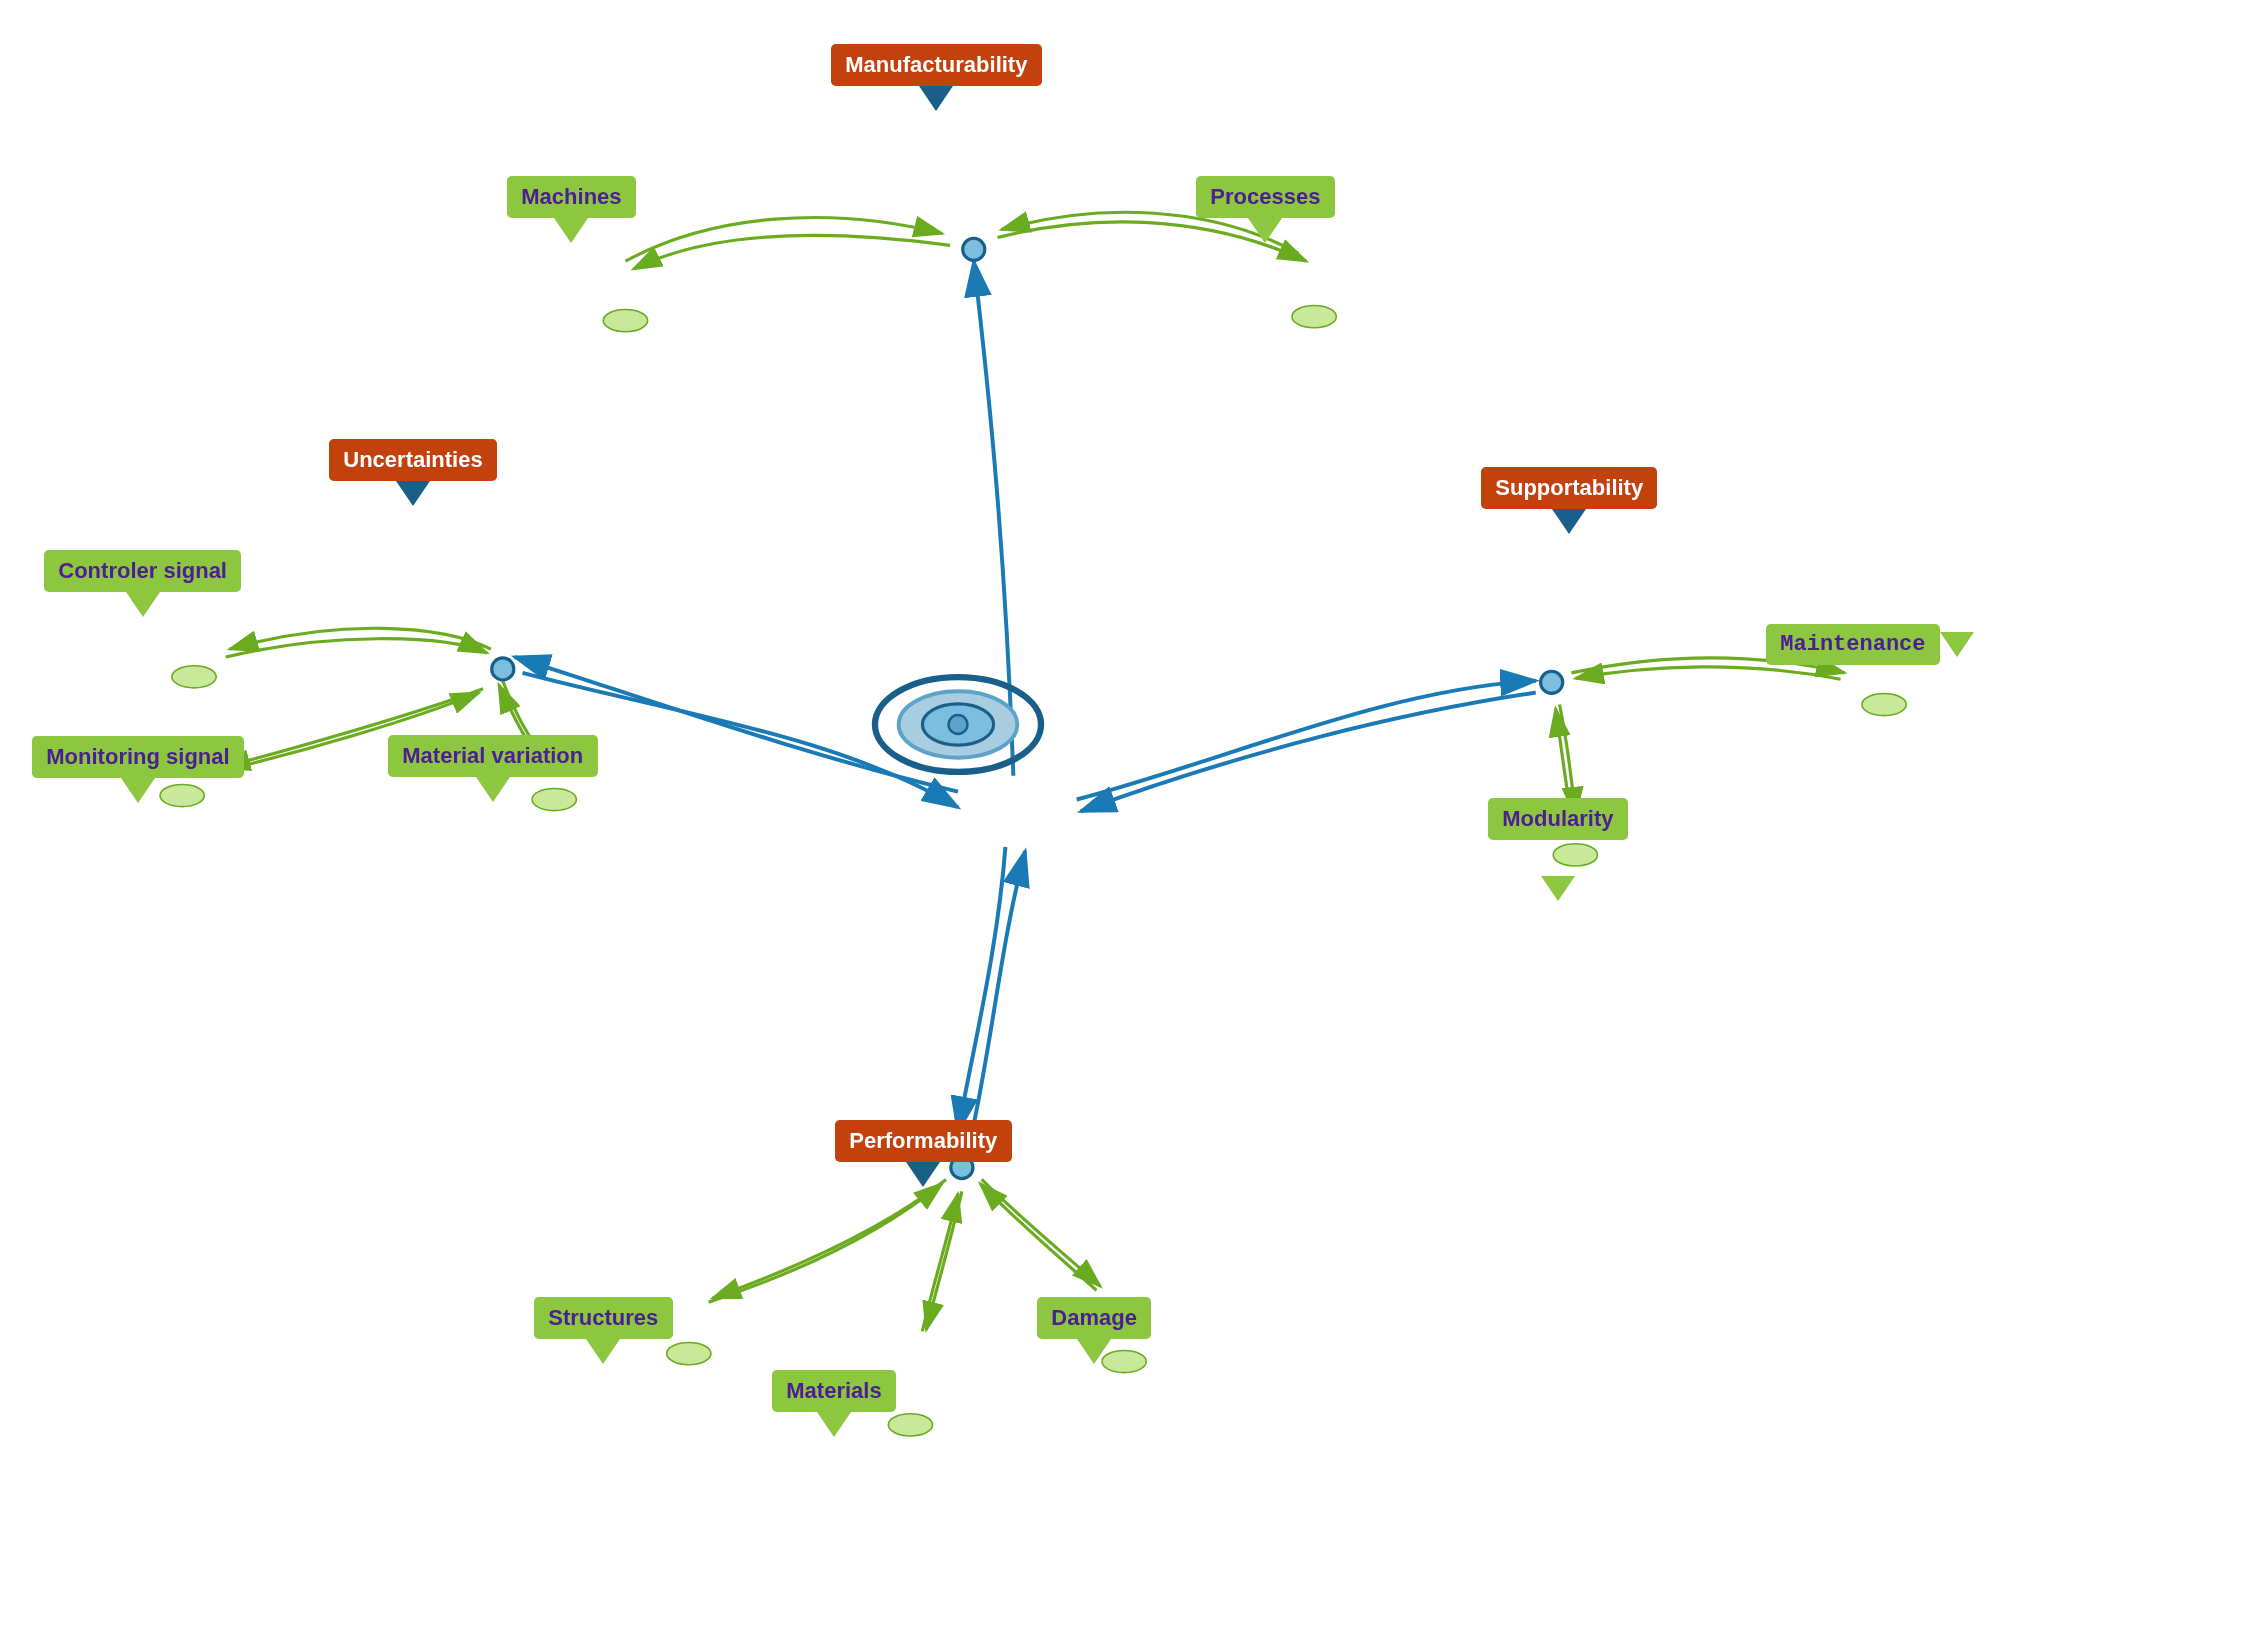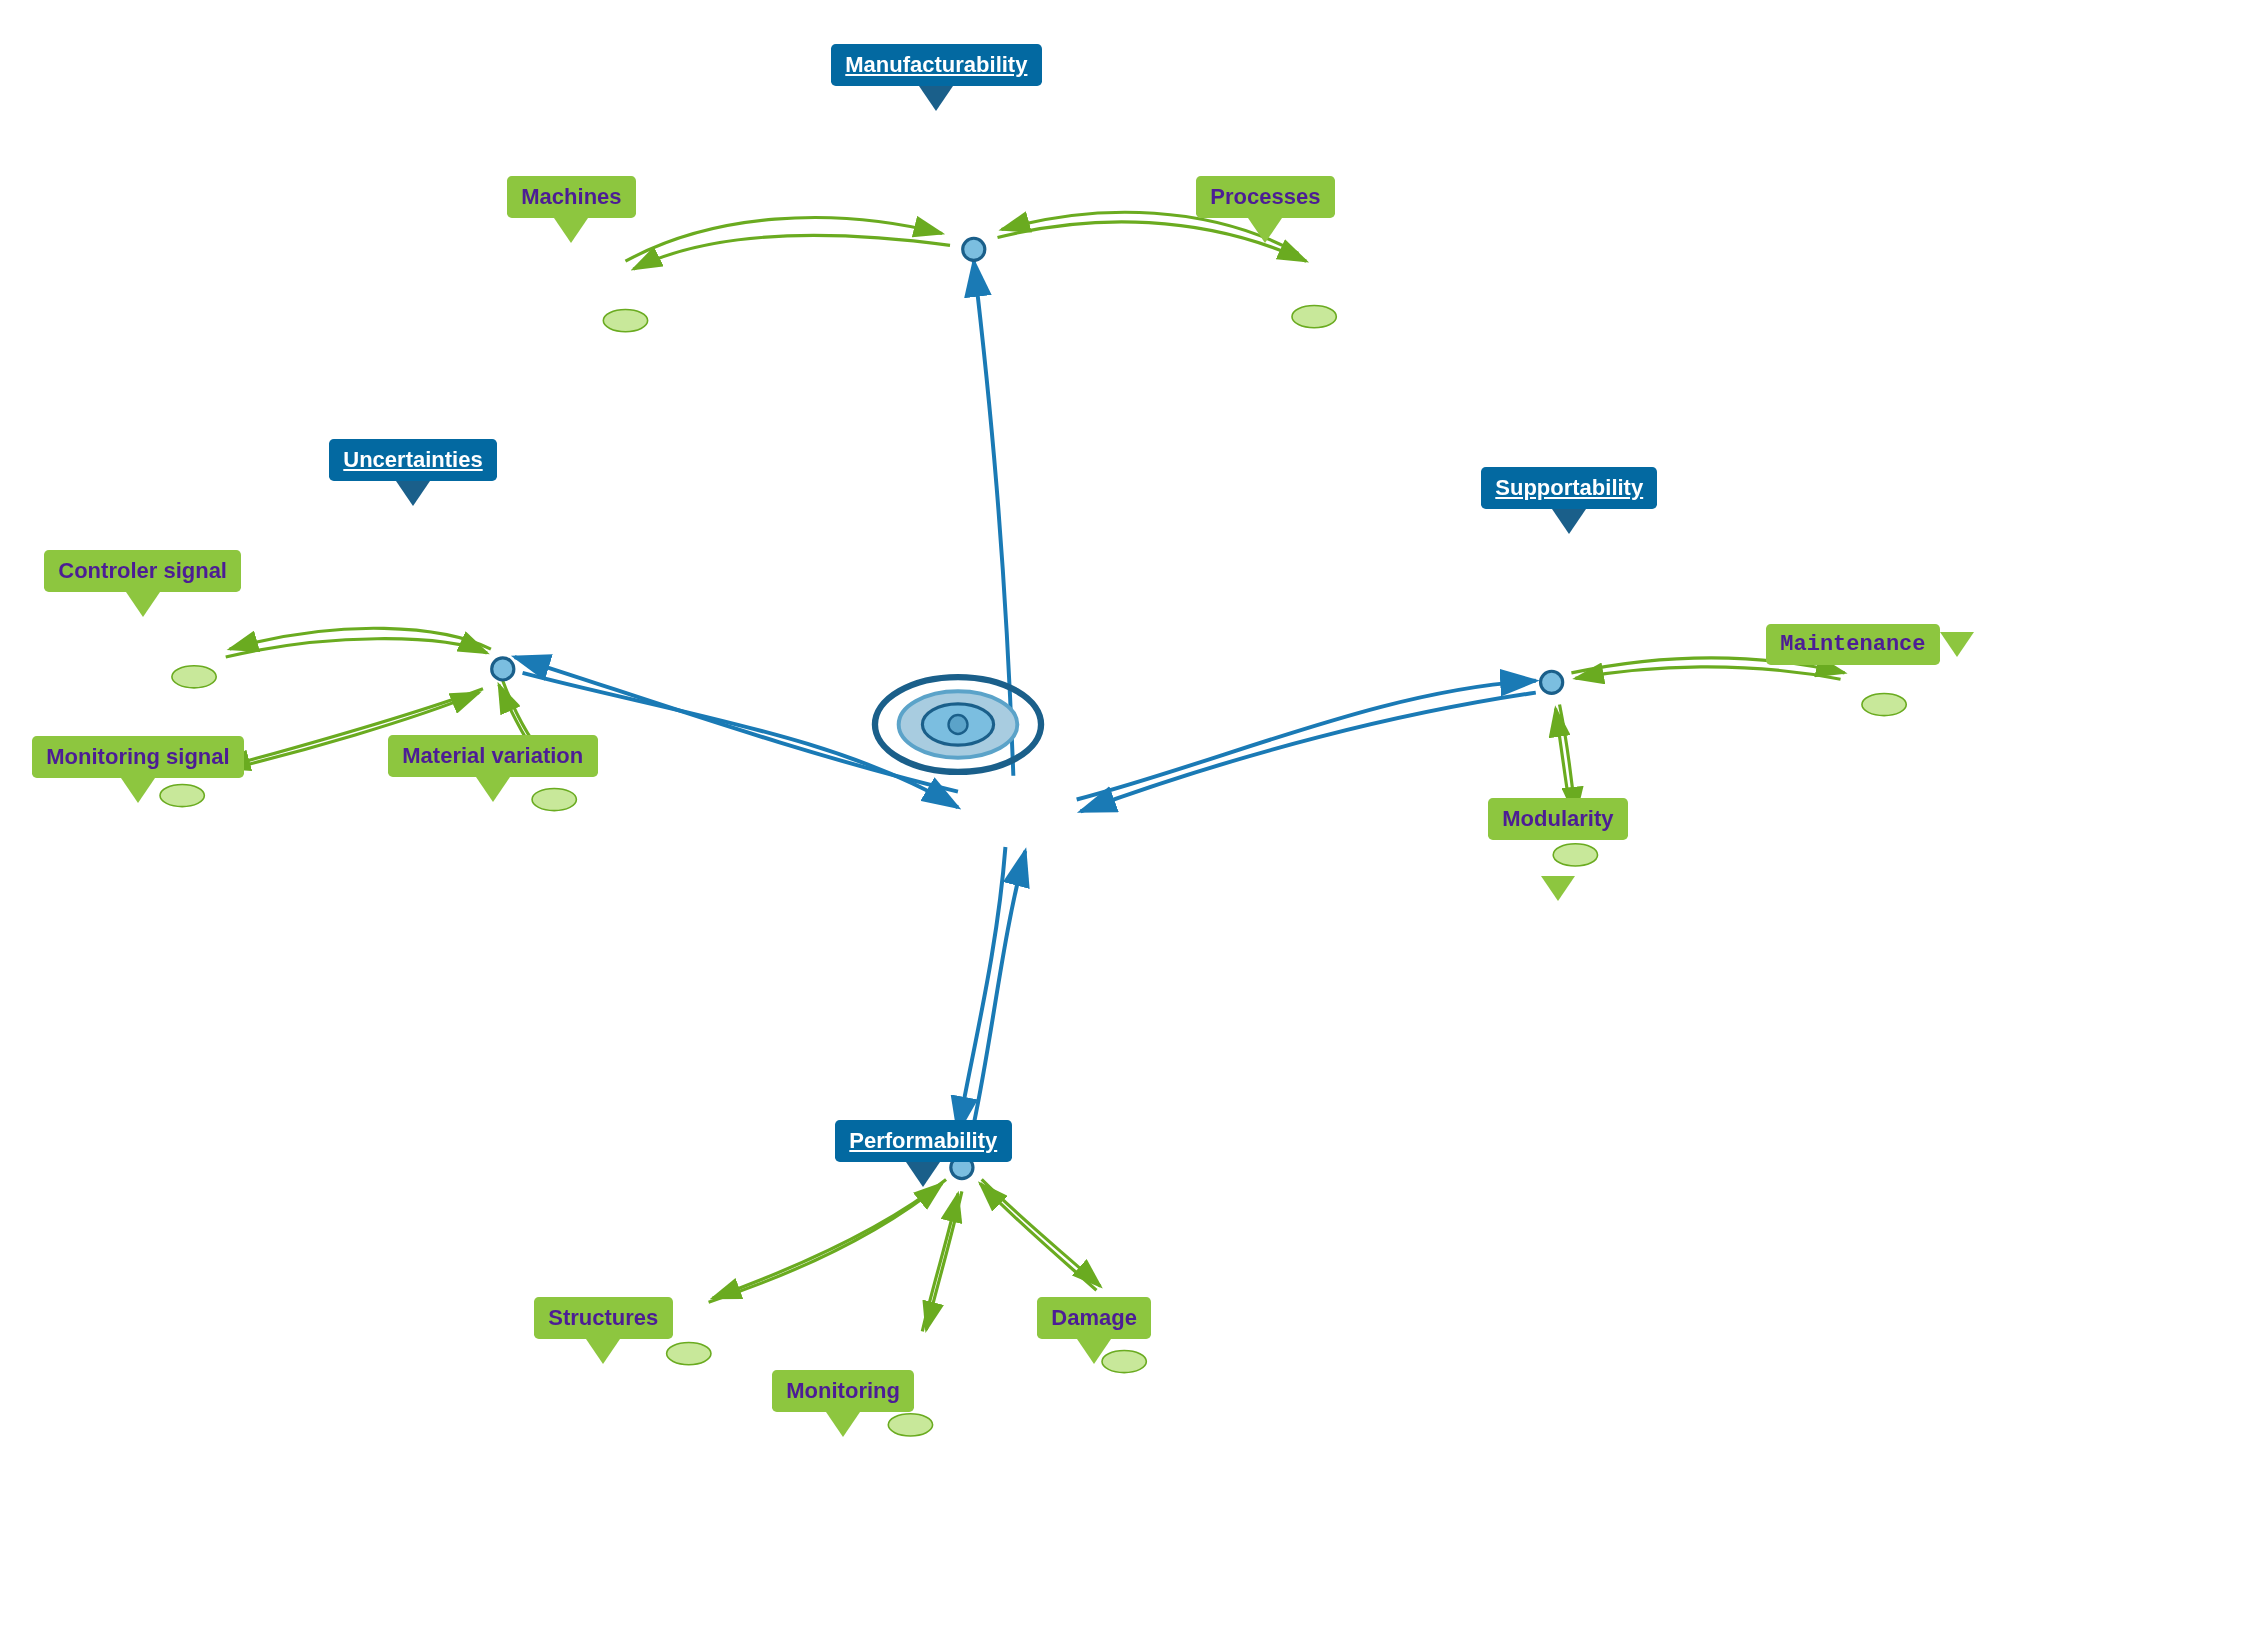--- a/index.html
+++ b/index.html
@@ -25,22 +25,21 @@
     .label-box {
       border-radius: 4.8px;
       padding: 8px 14.3px;
       font-size: 22px;
       font-weight: 600;
       text-align: center;
       color: white;
       white-space: nowrap;
     }
     .label-box.dark-blue {
-      background-color: #0369a1;
-      text-decoration: underline;
+      background-color: #c2410c;
     }
     .label-box.light-blue {
       background-color: #a8cce0;
       color: #1a3a50;
       font-size: 33px;
       font-weight: 500;
       white-space: normal;
       width: 222px;
       text-align: center;
     }
@@ -228,21 +227,21 @@
     <div class="label-box green">Modularity</div>
     <div class="triangle-down green"></div>
   </div>
 
   <div style="position:absolute; left:534px; top:1297px; display:flex; flex-direction:column; align-items:center;">
     <div class="label-box green">Structures</div>
     <div class="triangle-down green"></div>
   </div>
 
   <div style="position:absolute; left:772px; top:1370px; display:flex; flex-direction:column; align-items:center;">
-    <div class="label-box green">Monitoring</div>
+    <div class="label-box green">Materials</div>
     <div class="triangle-down green"></div>
   </div>
 
   <div style="position:absolute; left:1037px; top:1297px; display:flex; flex-direction:column; align-items:center;">
     <div class="label-box green">Damage</div>
     <div class="triangle-down green"></div>
   </div>
 
 </div>
 

